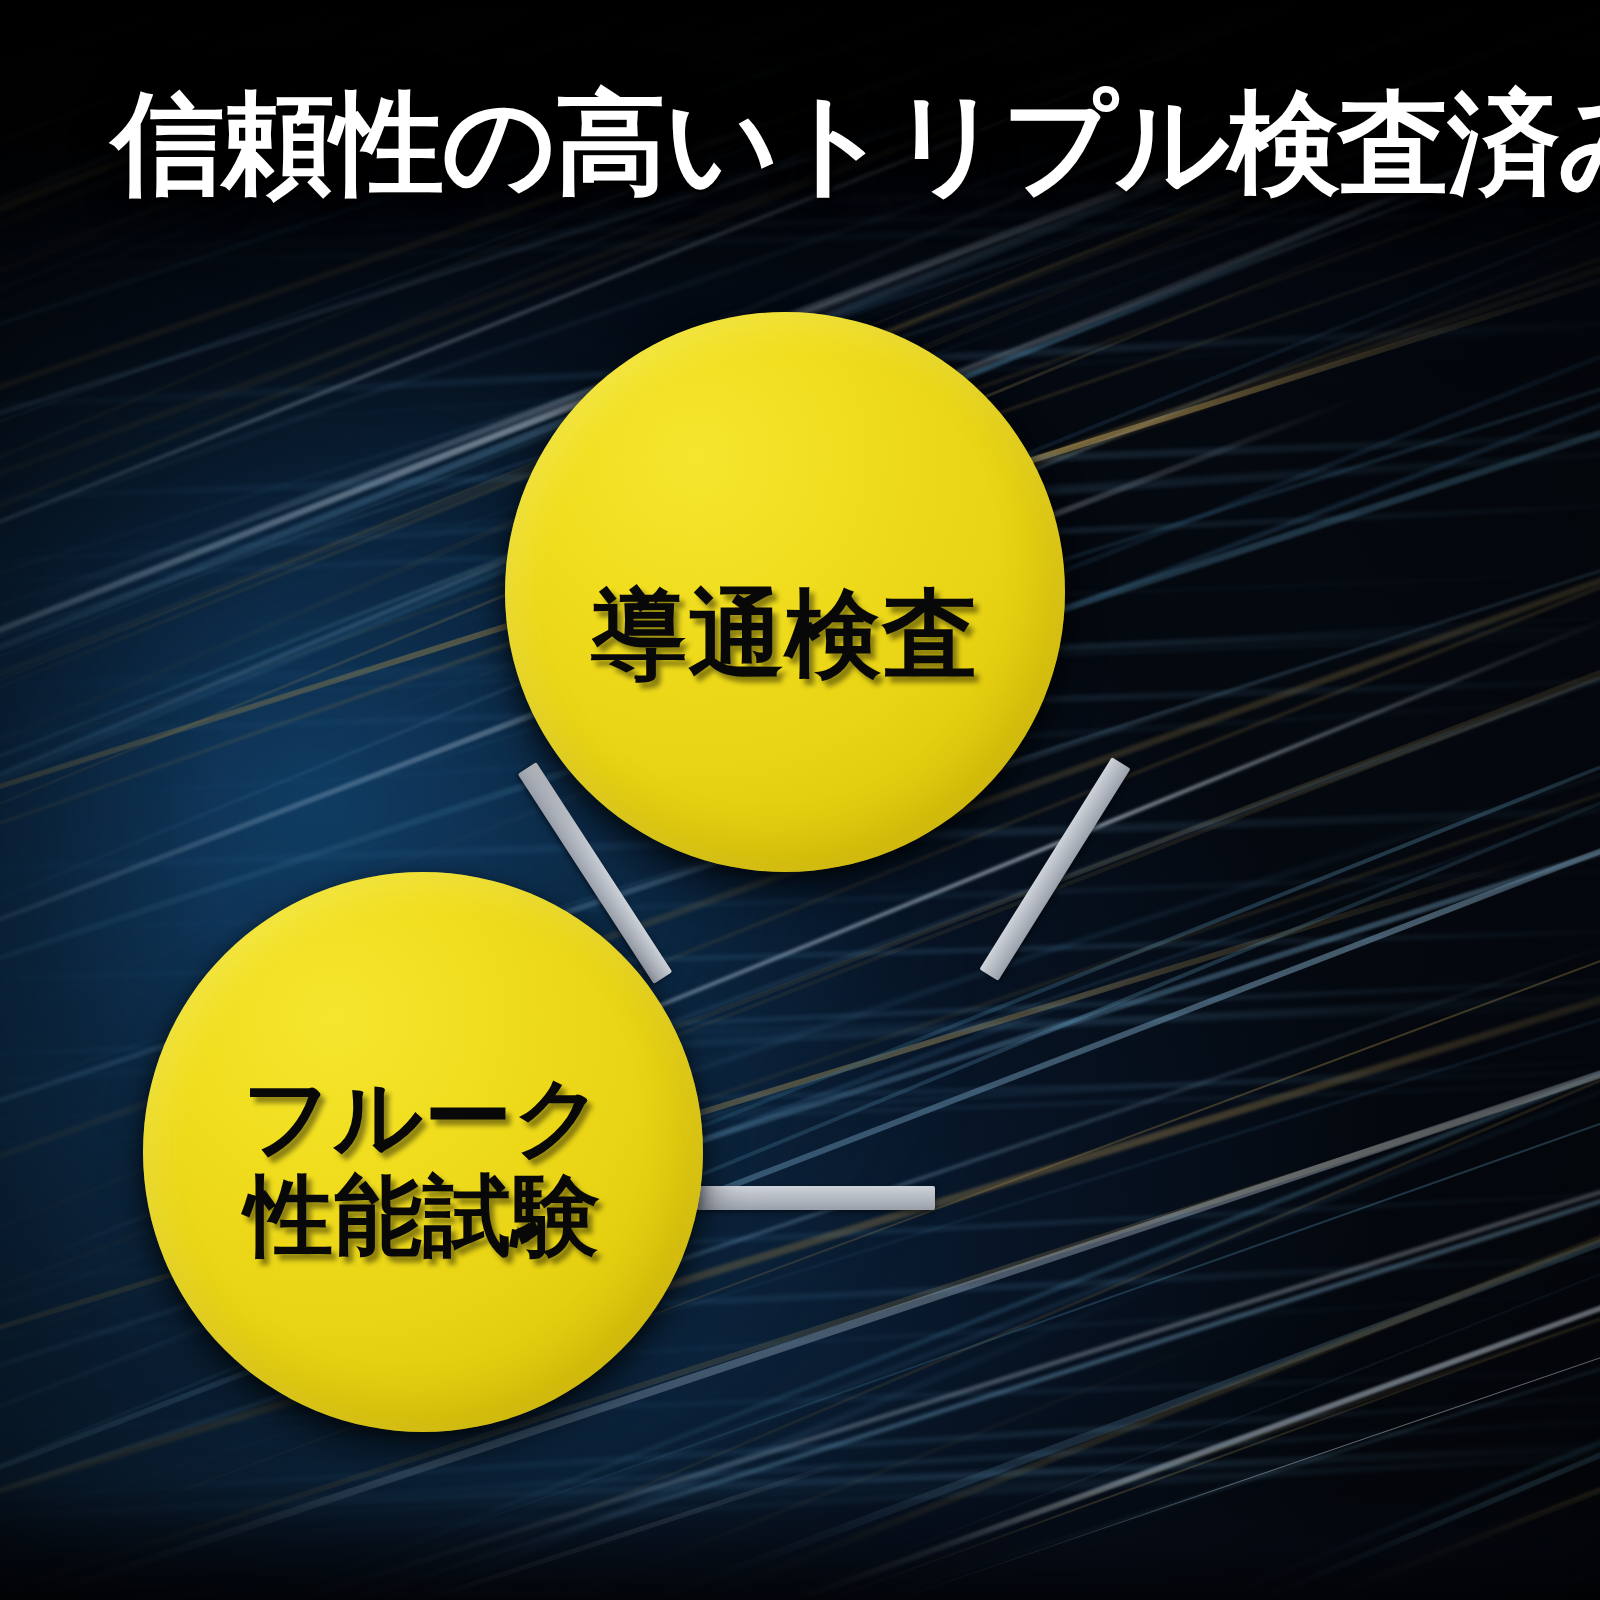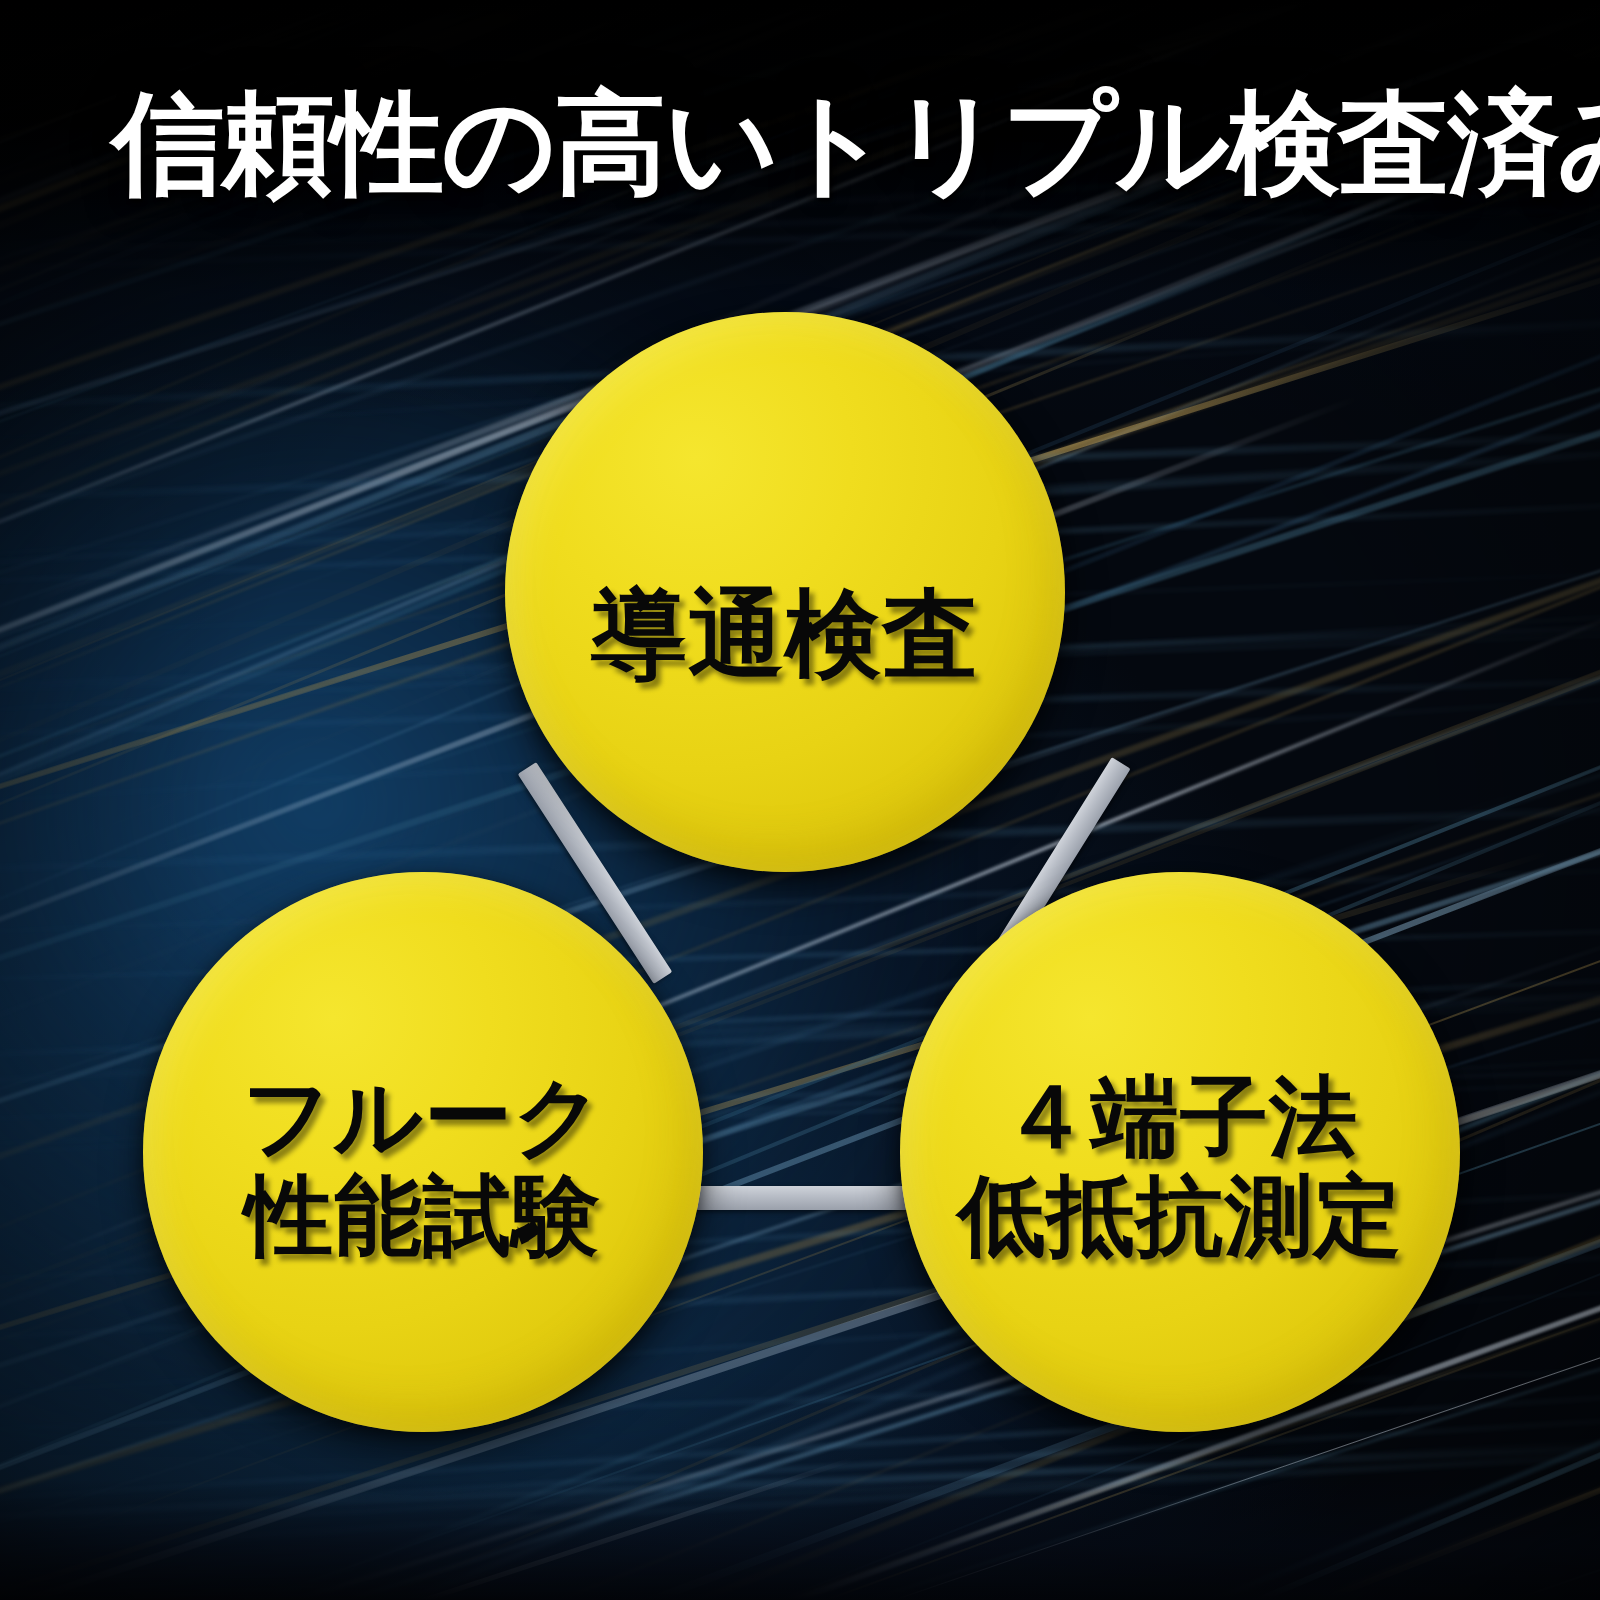--- a/index.html
+++ b/index.html
@@ -422,18 +422,14 @@
 
   <div class="node" id="node-top">
     <span class="node-label">導通検査</span>
   </div>
 
   <div class="node" id="node-left">
     <span class="node-label">フルーク
 性能試験</span>
   </div>
 
-  <div class="node" id="node-right">
-    <span class="node-label">４端子法
-低抵抗測定</span>
-  </div>
 
 </div>
 
 </body></html>

